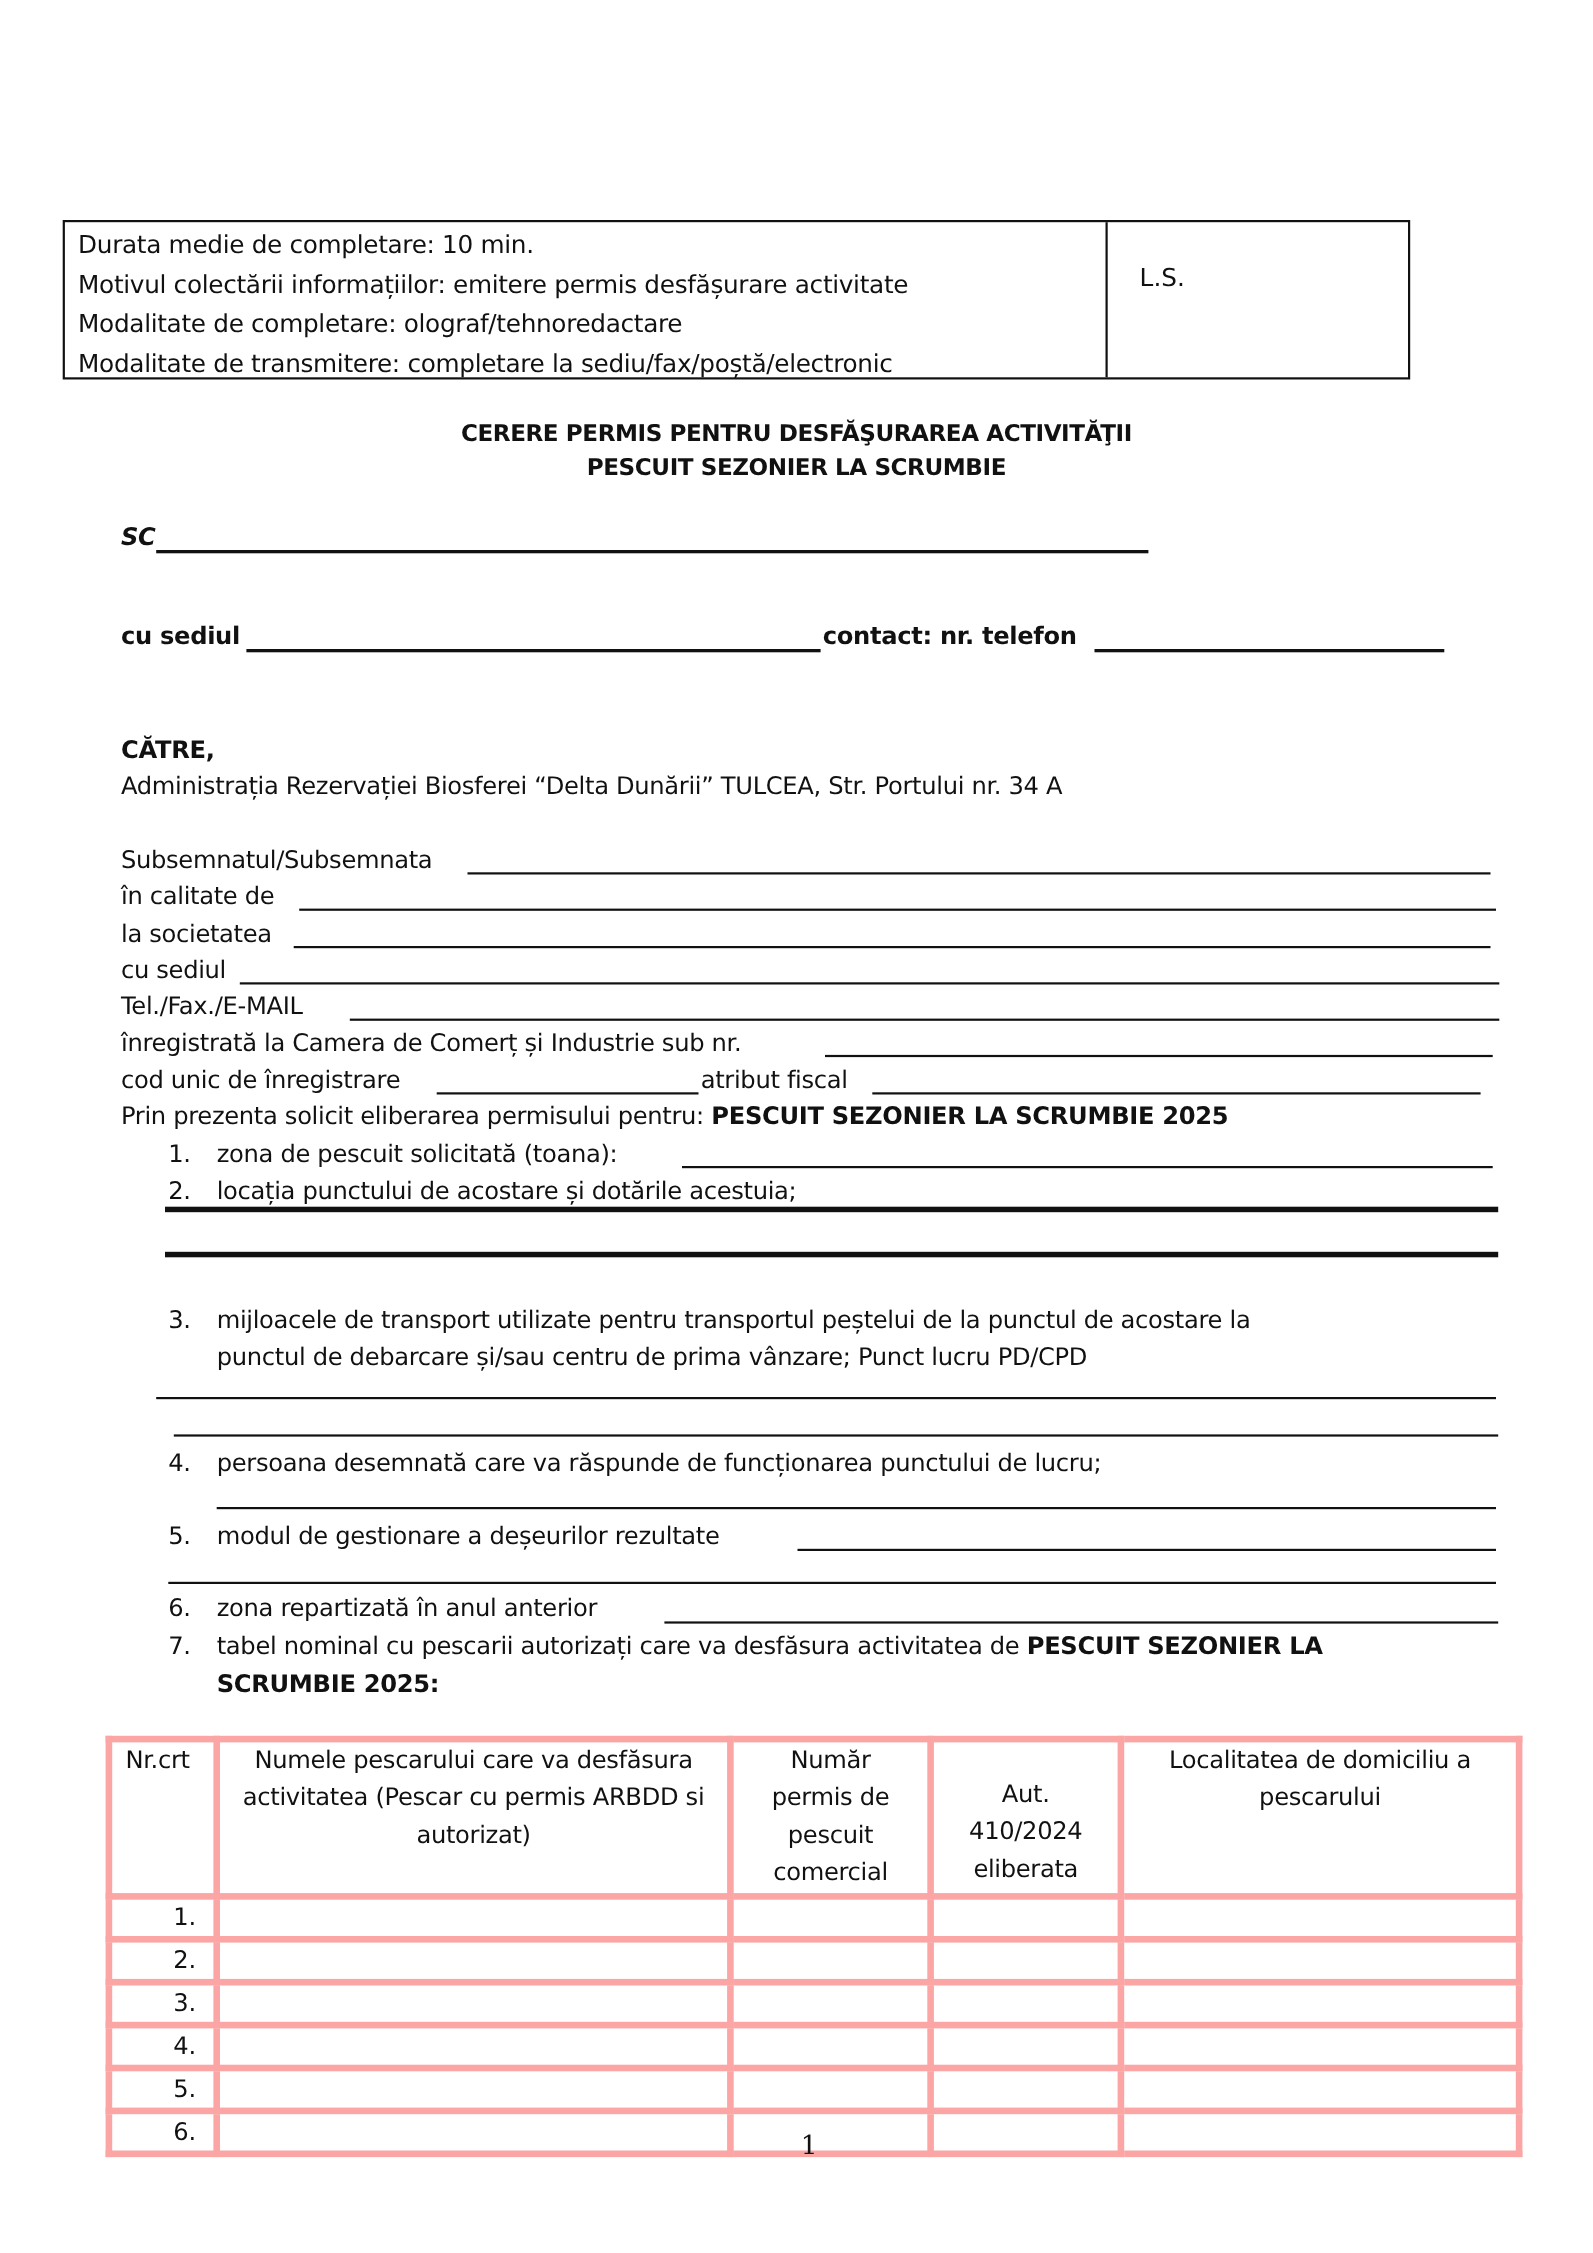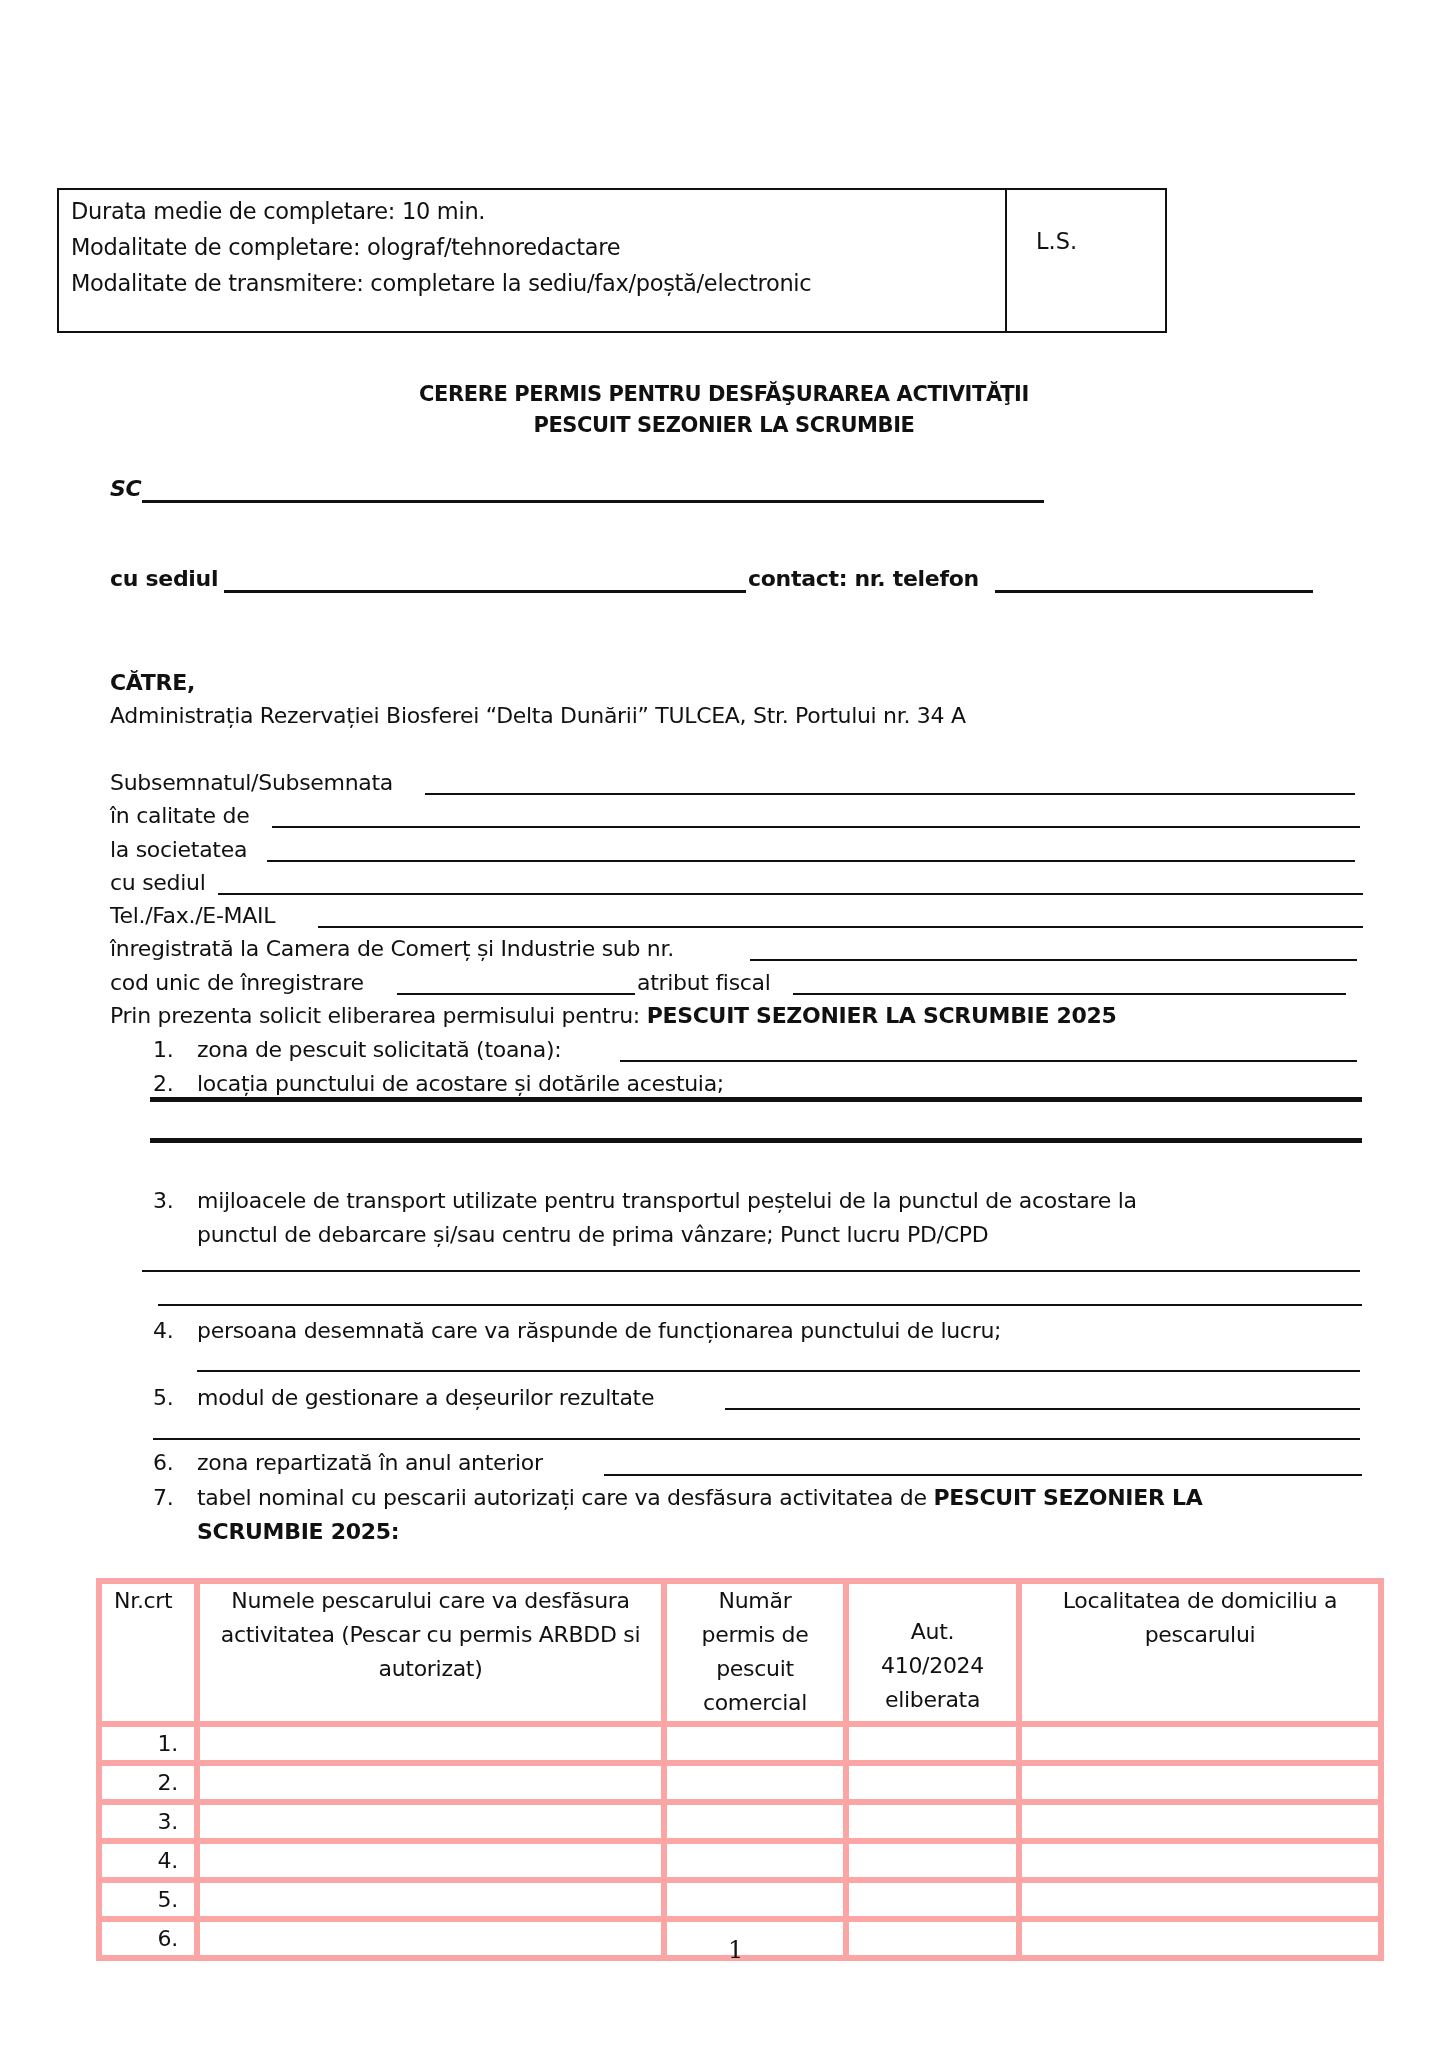--- a/index.html
+++ b/index.html
@@ -6,21 +6,21 @@
   body {
     width: 1448px; height: 2048px; position: relative; overflow: hidden;
     font-family: "DejaVu Sans", sans-serif; color: #111;
   }
   .abs { position: absolute; white-space: nowrap; }
   .t { font-size: 22px; line-height: 26px; letter-spacing: -0.3px; }
   .b { font-weight: bold; }
   .line { position: absolute; height: 0; border-top: 2px solid #111; }
   .thick { border-top-width: 5px; }
   .info-box {
-    position: absolute; left: 57px; top: 188px; width: 1110px; height: 145px;
+    position: absolute; left: 57px; top: 200px; width: 1225px; height: 145px;
     border: 2px solid #111; box-sizing: border-box;
   }
   .info-box .divider { position: absolute; left: 946px; top: 0; bottom: 0; border-left: 2px solid #111; }
   .info-box .lines { position: absolute; left: 12px; top: 4px; }
   .info-box .lines div { height: 36px; line-height: 34px; font-size: 22.5px; letter-spacing: -0.3px; }
   .info-box .ls { position: absolute; left: 965px; top: 38px; font-size: 22.5px; margin-left: 12px; }
   .title { position: absolute; left: 0; width: 1448px; text-align: center; font-weight: bold; font-size: 21px; letter-spacing: -0.4px; }
   table.pescari {
     position: absolute; left: 96px; top: 1578px; width: 1282px;
     border-collapse: collapse; table-layout: fixed;
@@ -33,20 +33,21 @@
   table.pescari td { height: 33px; }
   table.pescari td.nr { text-align: right; padding-right: 16px; line-height: 33px; }
   .page-num { position: absolute; left: 728px; top: 1936px; font-family: "DejaVu Serif", serif; font-size: 24px; }
 </style>
 </head>
 <body>
 
 <div class="info-box">
   <div class="lines">
     <div>Durata medie de completare: 10 min.</div>
+    <div>Motivul colectării informațiilor: emitere permis desfășurare activitate</div>
     <div>Modalitate de completare:  olograf/tehnoredactare</div>
     <div>Modalitate de transmitere:  completare la sediu/fax/poștă/electronic</div>
   </div>
   <div class="divider"></div>
   <div class="ls">L.S.</div>
 </div>
 
 <div class="title" style="top:382px;">CERERE PERMIS PENTRU DESFĂŞURAREA ACTIVITĂŢII</div>
 <div class="title" style="top:413px;">PESCUIT SEZONIER LA SCRUMBIE</div>
 

